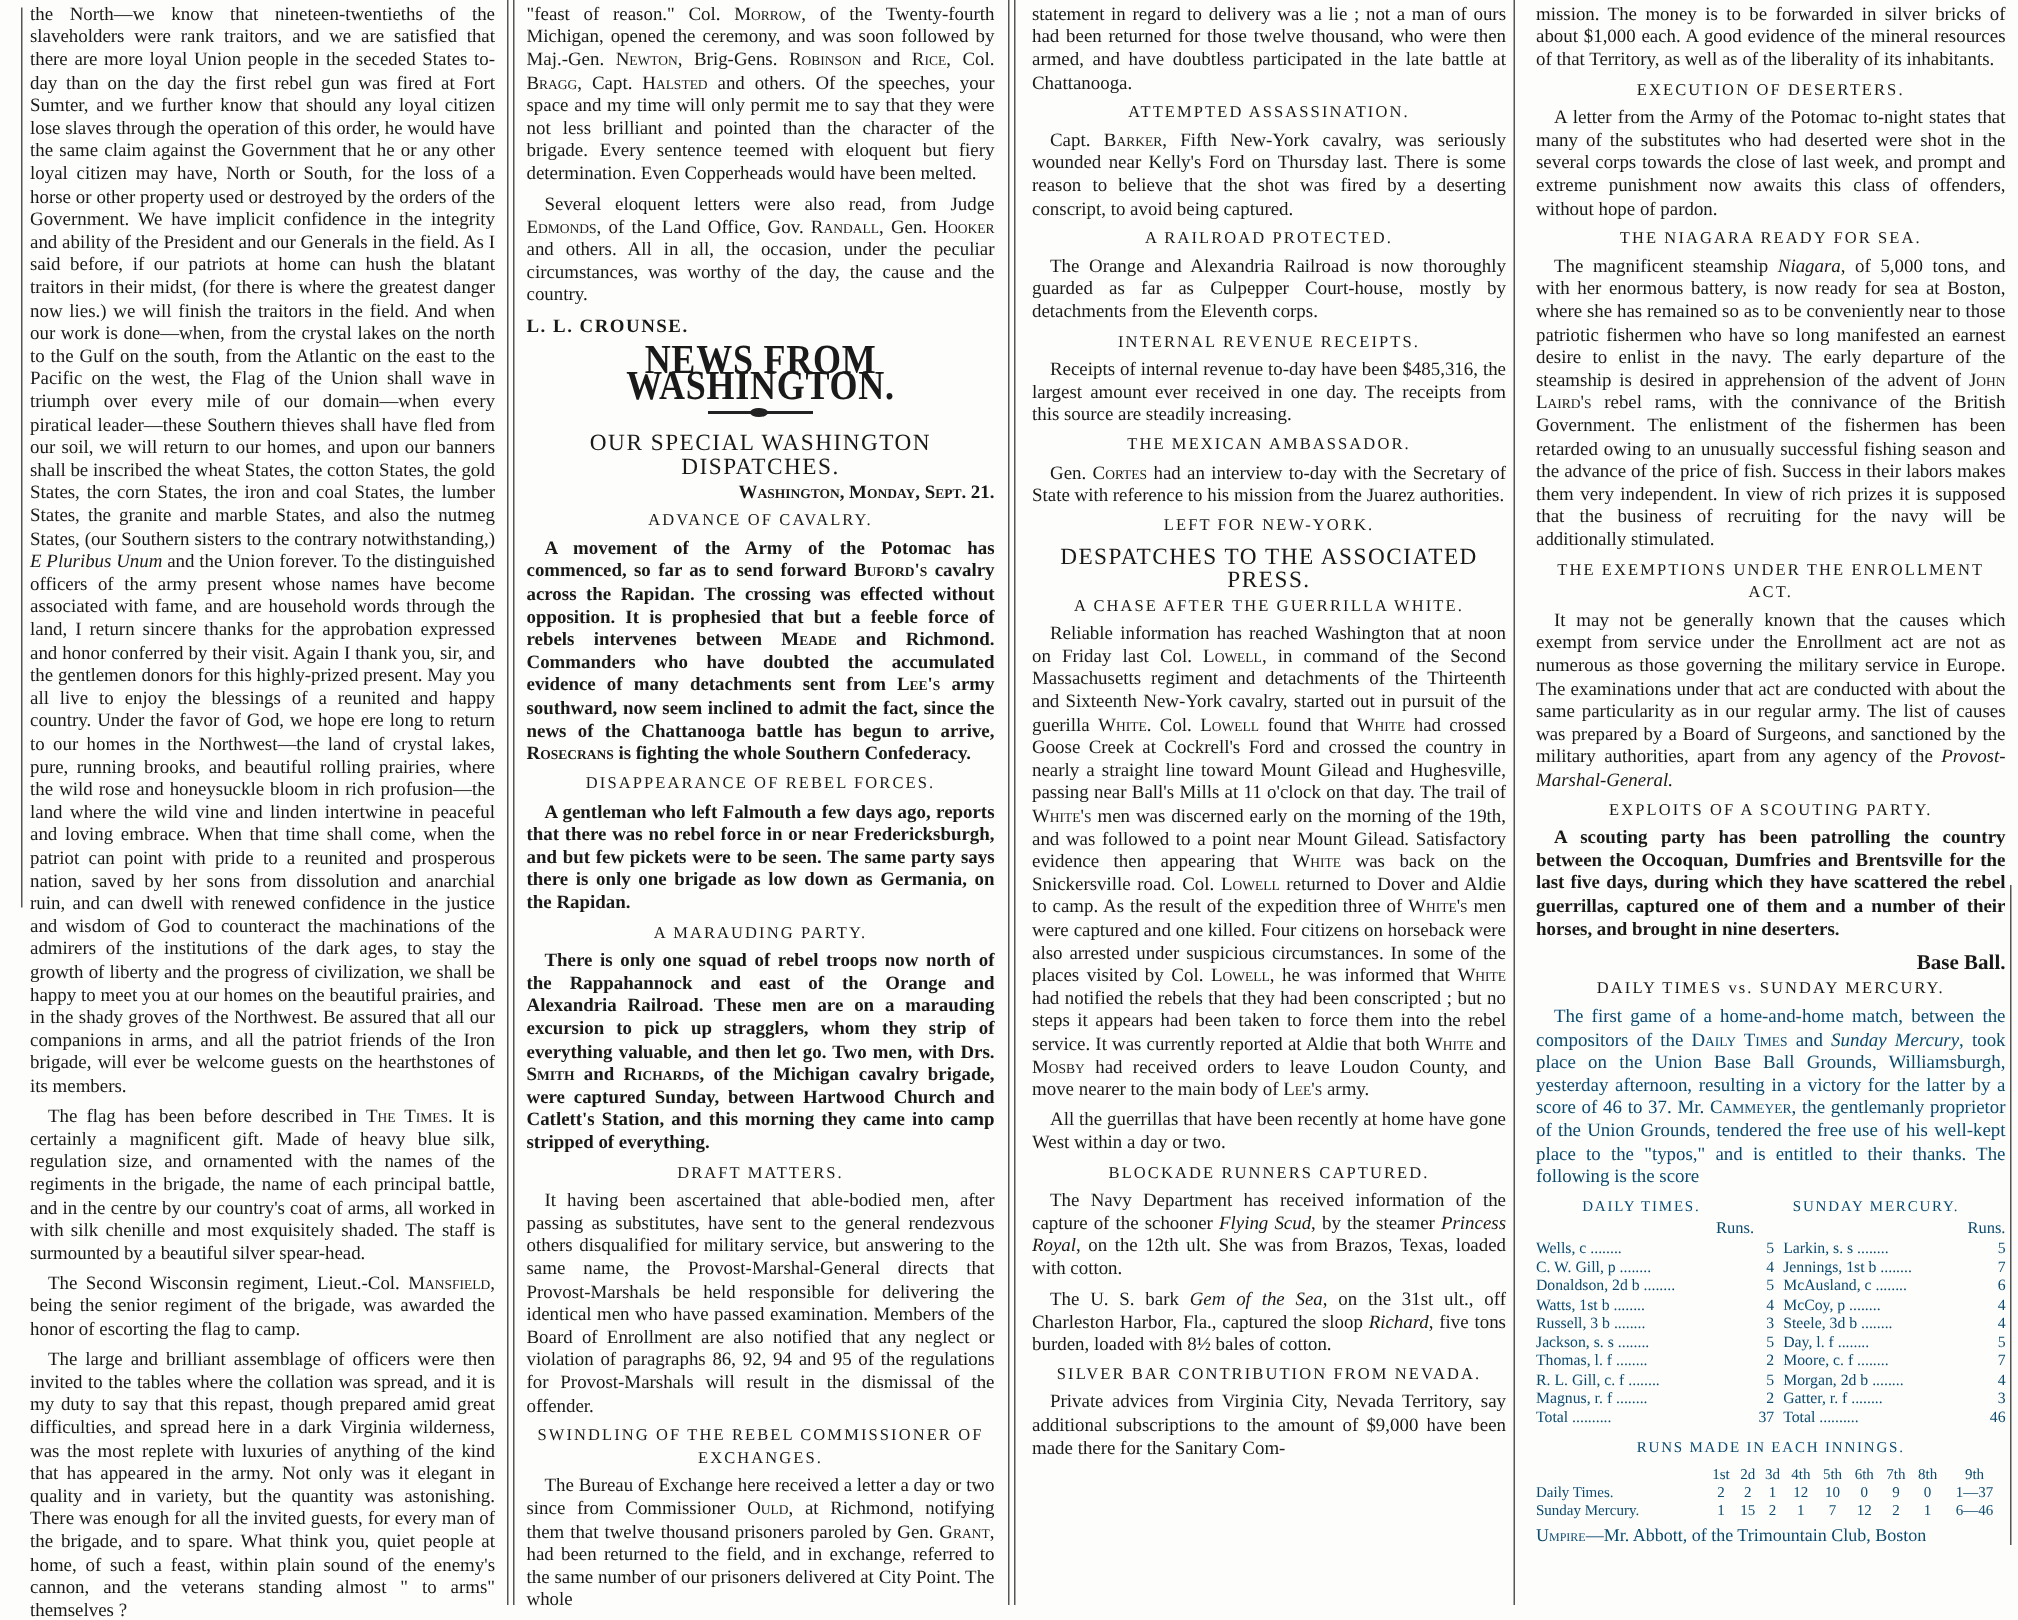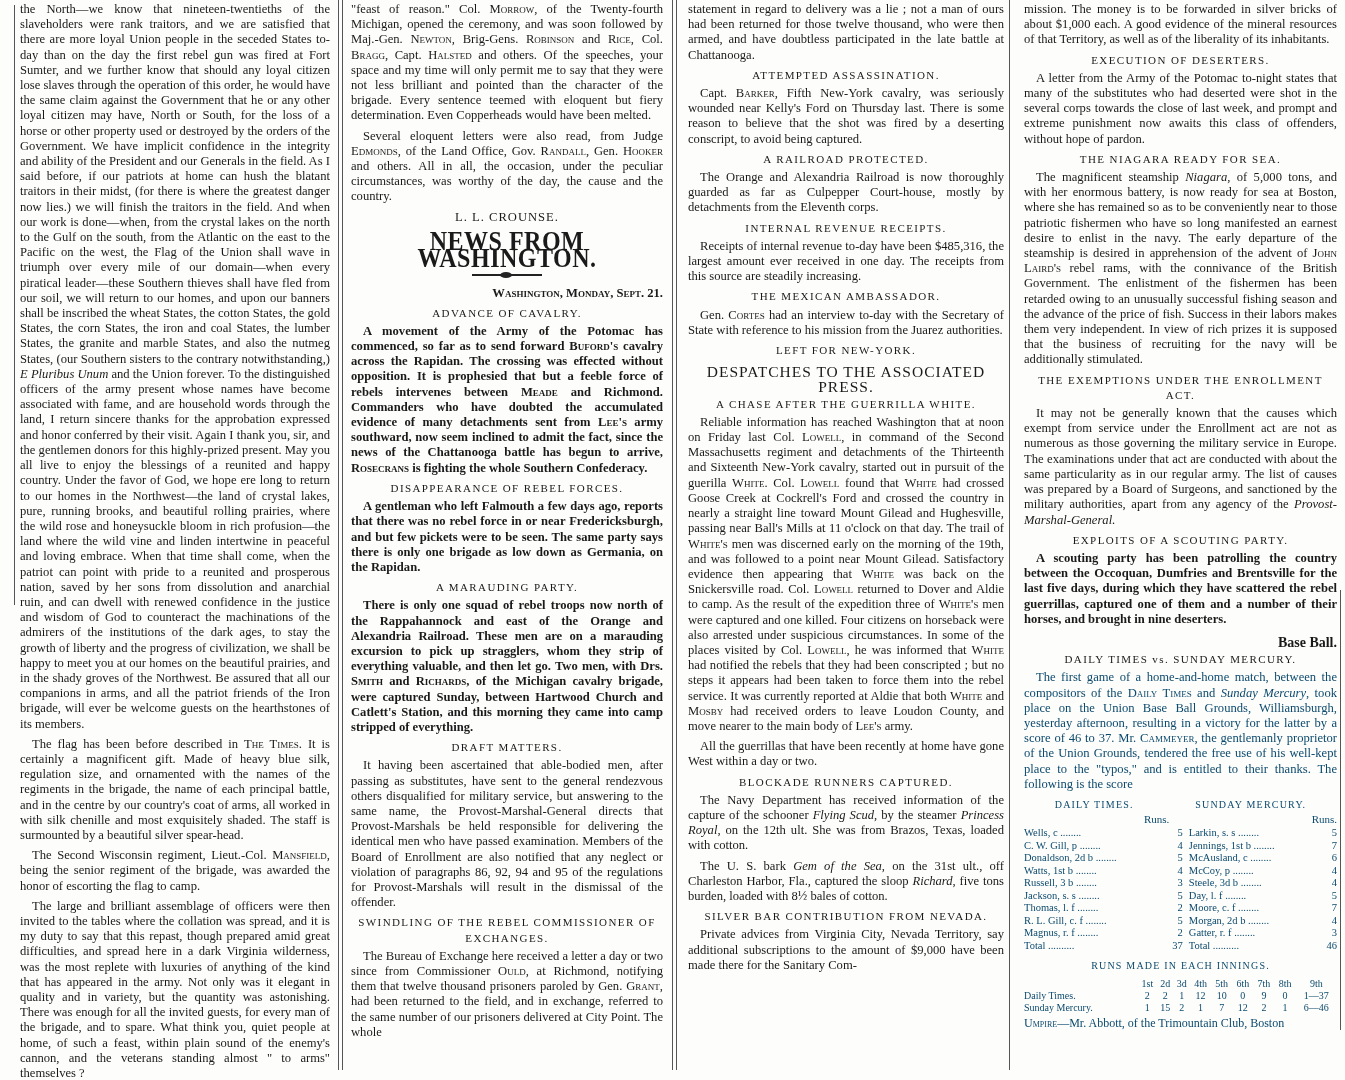--- a/index.html
+++ b/index.html
@@ -37,21 +37,21 @@
   .big-head {
     text-align:center; font-size:24px; font-weight:bold; letter-spacing:0.5px;
     margin:10px 0 2px 0; font-family:"Liberation Serif","DejaVu Serif",serif;
     transform:scaleY(1.15);
   }
   .flourish { text-align:center; margin:2px 0 4px 0; }
   .flourish span { display:inline-block; width:70px; height:2px; background:#222; vertical-align:middle; position:relative; }
   .flourish span::after { content:""; position:absolute; left:28px; top:-2px; width:12px; height:6px; background:#222; border-radius:50%; }
   .sec-head { text-align:center; font-size:15.5px; letter-spacing:1px; margin:6px 0 2px 0; text-indent:0; }
   .dateline { text-align:right; margin:0 0 4px 0; font-weight:bold; }
-  .sig { text-align:center; font-weight:normal; letter-spacing:1px; margin:2px 0 6px 0; }
+  .sig { text-align:left; font-weight:bold; letter-spacing:1px; margin:2px 0 6px 0; }
   .bold { font-weight:bold; }
   .base-title { text-align:right; font-weight:bold; font-size:14px; margin:8px 0 2px 0; text-indent:0; }
   .score-heads { display:flex; justify-content:space-around; font-size:10px; letter-spacing:1.2px; margin:4px 0 0 0; }
   .runs-row { display:flex; justify-content:space-between; font-size:11px; margin:0; }
   table.box { width:100%; border-collapse:collapse; font-size:10.5px; line-height:12.5px; }
   table.box td { padding:0; white-space:nowrap; }
   table.box td.n { text-align:right; width:18px; }
   table.box td.sep { width:6px; }
   .innings { font-size:10px; line-height:12px; width:100%; border-collapse:collapse; margin-top:4px; }
   .innings td { text-align:center; padding:0; }
@@ -108,20 +108,21 @@
       <span>Several eloquent letters were also read, from Judge</span>
       <span class="sc">Edmonds</span><span>, of the Land Office, Gov.</span>
       <span class="sc">Randall</span><span>, Gen.</span>
       <span class="sc">Hooker</span>
       <span>and others. All in all, the occasion, under the peculiar circumstances, was worthy of the day, the cause and the country.</span>
     </p>
     <div class="sig">L. L. CROUNSE.</div>
 
     <div class="big-head">NEWS FROM WASHINGTON.</div>
     <div class="flourish"><span></span></div>
+    <div class="sec-head">OUR SPECIAL WASHINGTON DISPATCHES.</div>
     <div class="dateline sc">Washington, Monday, Sept. 21.</div>
 
     <div class="sub">ADVANCE OF CAVALRY.</div>
     <p class="bold">
       <span>A movement of the Army of the Potomac has commenced, so far as to send forward</span>
       <span class="sc">Buford's</span>
       <span>cavalry across the Rapidan. The crossing was effected without opposition. It is prophesied that but a feeble force of rebels intervenes between</span>
       <span class="sc">Meade</span>
       <span>and Richmond. Commanders who have doubted the accumulated evidence of many detachments sent from</span>
       <span class="sc">Lee's</span>

